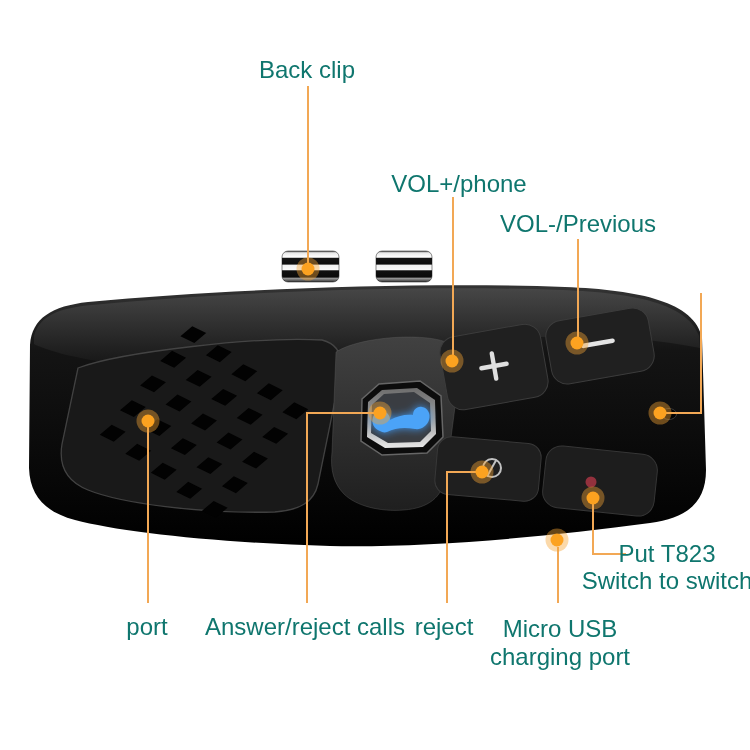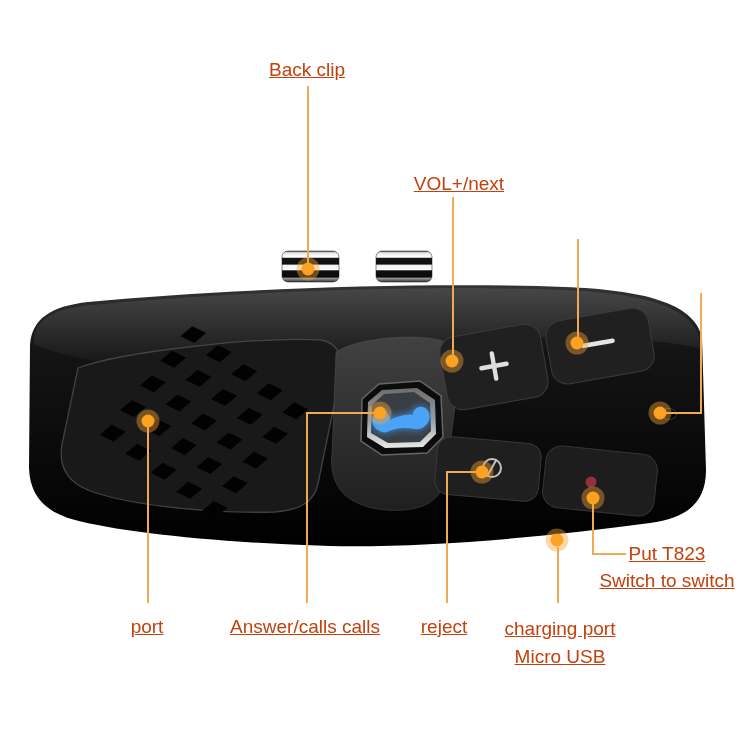--- a/index.html
+++ b/index.html
@@ -1,20 +1,20 @@
 <!DOCTYPE html>
 <html><head>
 <meta charset="utf-8">
 <style>
   html,body{margin:0;padding:0;background:#ffffff;}
   .stage{position:relative;width:750px;height:750px;background:#ffffff;overflow:hidden;
          font-family:"Liberation Sans", sans-serif;}
   .device-svg{position:absolute;left:0;top:0;}
-  .label{position:absolute;transform:translateX(-50%);font-size:19px;color:#c2410c;
-         white-space:nowrap;text-align:center;line-height:27px;text-decoration:underline;}
+  .label{position:absolute;transform:translateX(-50%);font-size:24px;color:#0f766e;
+         white-space:nowrap;text-align:center;line-height:27px;}
   .line{position:absolute;background:#f2a855;}
   .line.v{width:2px;}
   .line.h{height:2px;}
   .dot{position:absolute;width:13px;height:13px;border-radius:50%;background:#fca220;
        box-shadow:0 0 0 5px rgba(246,164,52,0.42);transform:translate(-50%,-50%);}
 </style>
 </head>
 <body>
 
 <div class="stage">
@@ -160,26 +160,27 @@
   <div class="dot" style="left:452px;top:361px;"></div>
   <div class="dot" style="left:577px;top:343px;"></div>
   <div class="dot" style="left:660px;top:413px;"></div>
   <div class="dot" style="left:148px;top:421px;"></div>
   <div class="dot" style="left:380px;top:413px;"></div>
   <div class="dot" style="left:482px;top:472px;"></div>
   <div class="dot" style="left:557px;top:540px;"></div>
   <div class="dot" style="left:593px;top:498px;"></div>
 
   <div class="label" style="left:307px;top:56px;">Back clip</div>
-  <div class="label" style="left:459px;top:170px;">VOL+/next</div>
+  <div class="label" style="left:459px;top:170px;">VOL+/phone</div>
+  <div class="label" style="left:578px;top:210px;">VOL-/Previous</div>
   <div class="label" style="left:147px;top:613px;">port</div>
-  <div class="label" style="left:305px;top:613px;">Answer/calls calls</div>
+  <div class="label" style="left:305px;top:613px;">Answer/reject calls</div>
   <div class="label" style="left:444px;top:613px;">reject</div>
   <div class="label" style="left:560px;top:615px;line-height:28px;">
+    <div>Micro USB</div>
     <div>charging port</div>
-    <div>Micro USB</div>
   </div>
   <div class="label" style="left:667px;top:540px;">
     <div>Put T823</div>
     <div>Switch to switch</div>
   </div>
 
 </div>
 
 </body></html>

